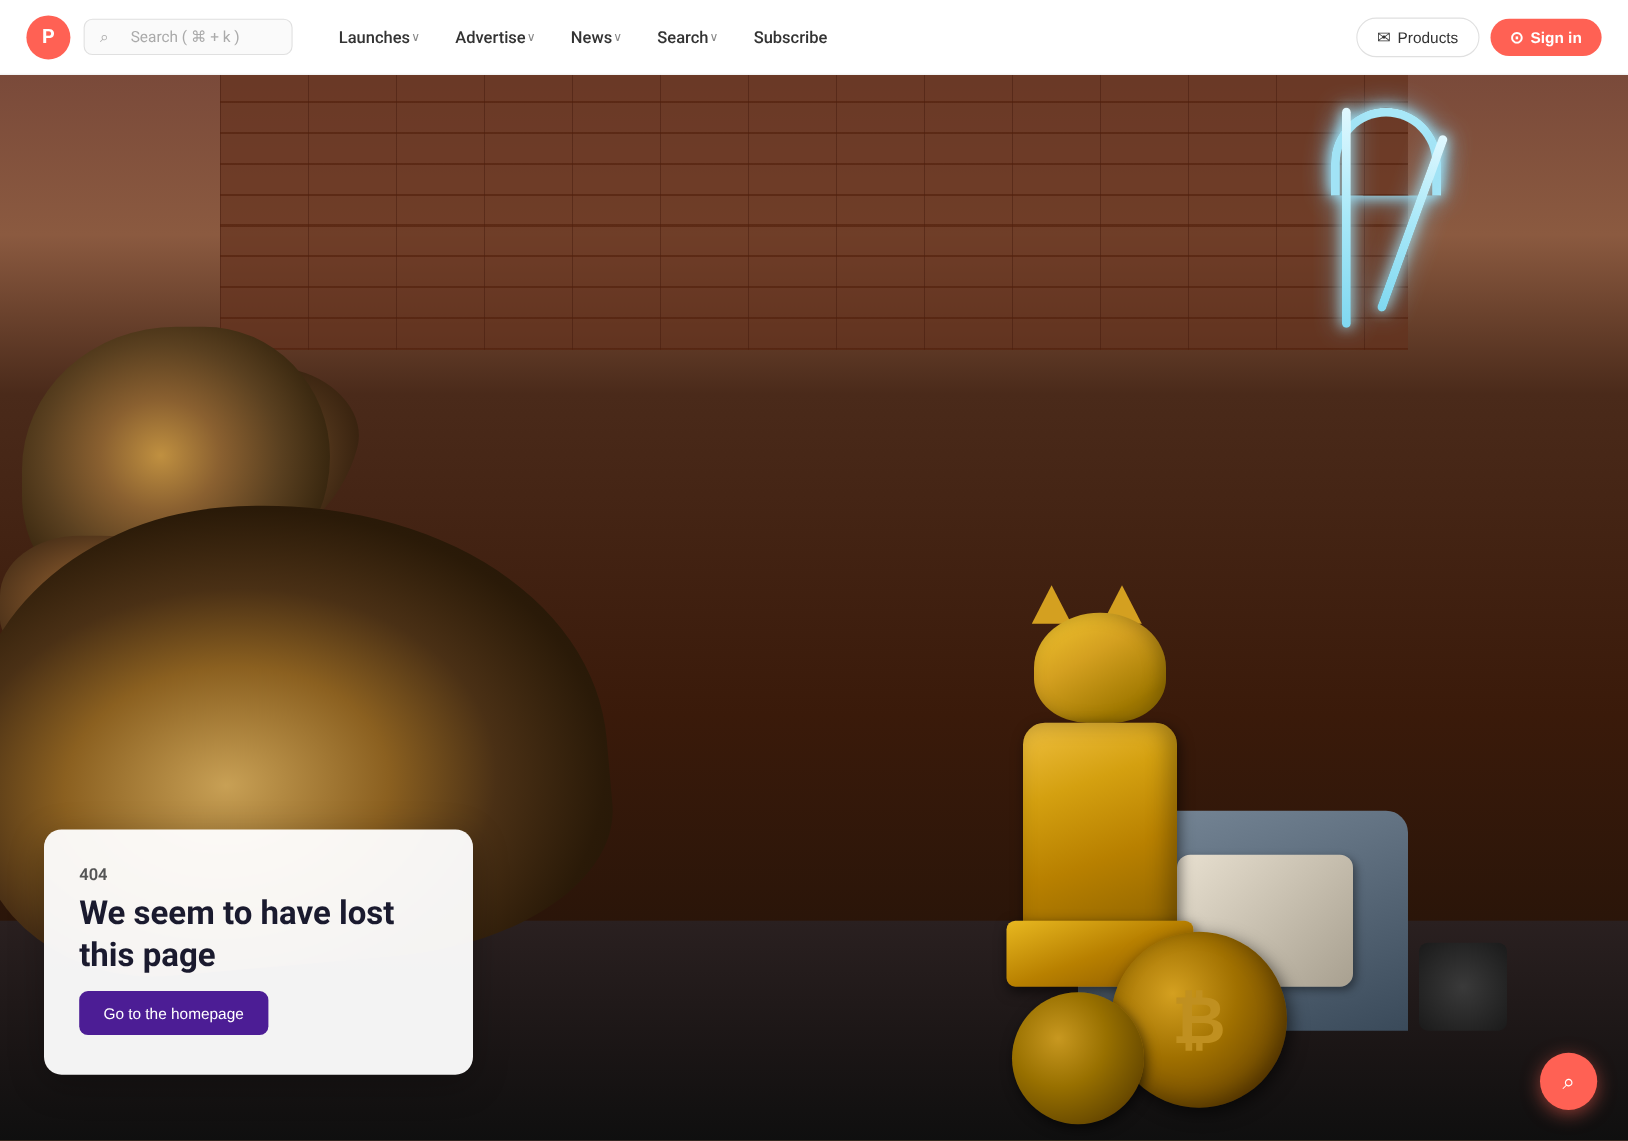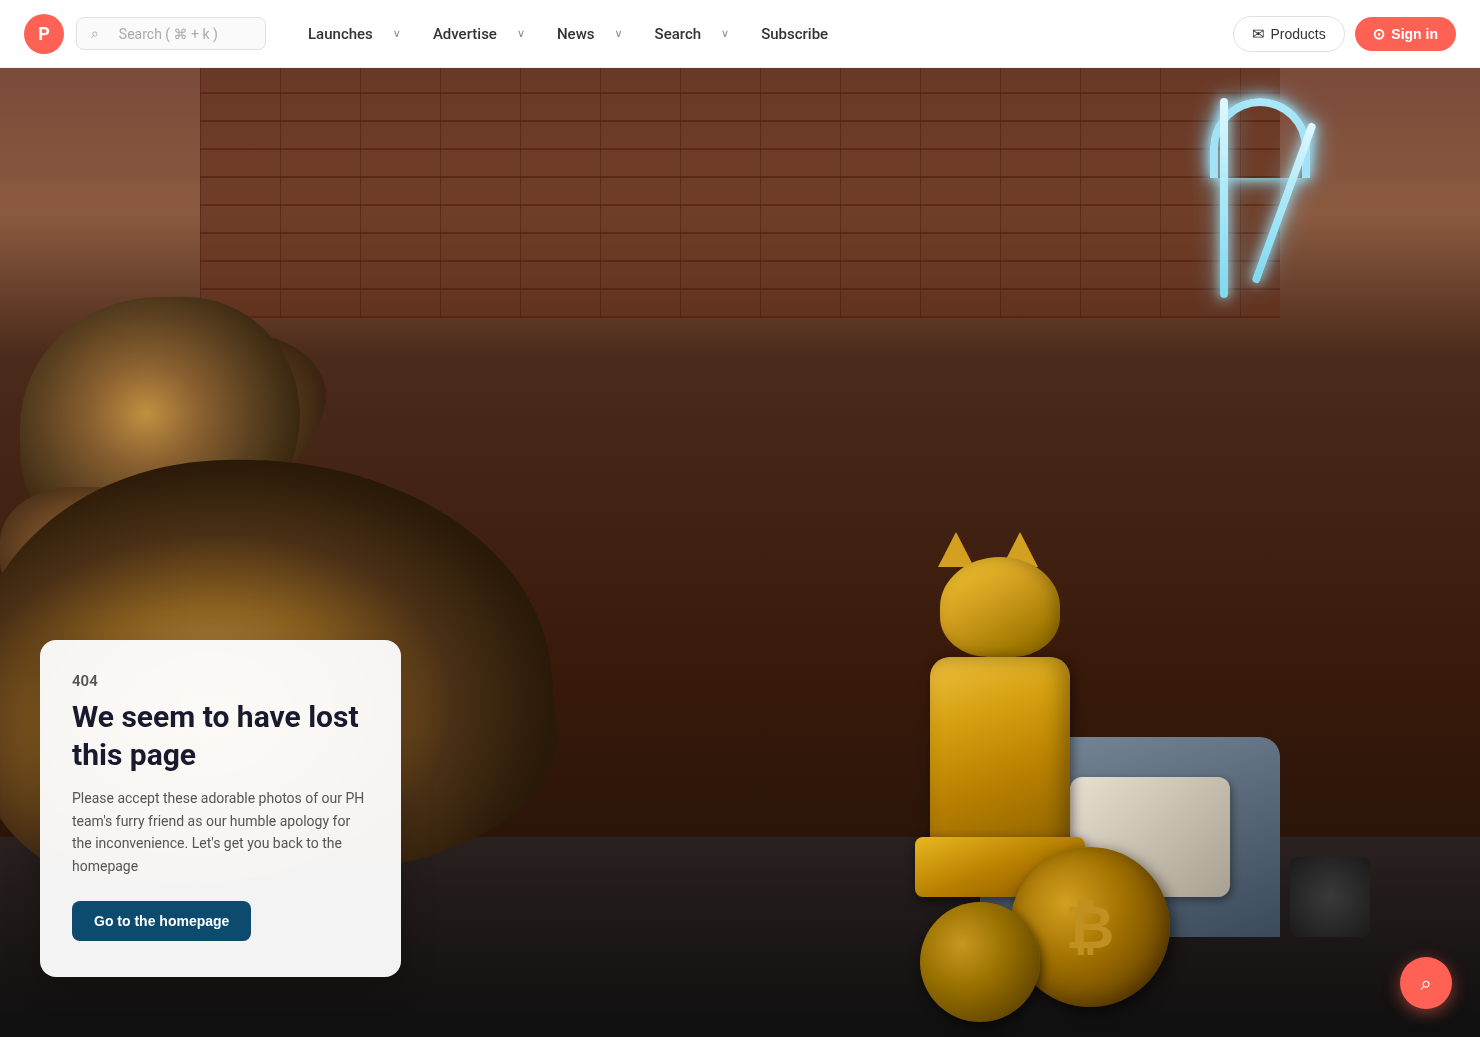--- a/index.html
+++ b/index.html
@@ -19,21 +19,21 @@
     }
     .search-bar {
       display: flex; align-items: center; gap: 8px;
       border: 1px solid #e0e0e0; border-radius: 8px;
       padding: 7px 14px; min-width: 190px; cursor: pointer;
       color: #888; font-size: 14px; background: #fafafa;
     }
     .search-icon-wrap { color: #aaa; font-size: 14px; }
     .nav-items { display: flex; align-items: center; gap: 4px; margin-left: 16px; }
     .nav-item {
-      display: flex; align-items: center; gap: 20px;
+      display: flex; align-items: center; gap: 1px;
       padding: 8px 14px; border-radius: 8px;
       font-size: 15px; font-weight: 500; color: #333;
       cursor: pointer; white-space: nowrap;
     }
     .nav-chevron { font-size: 11px; color: #888; }
     .nav-right { margin-left: auto; display: flex; align-items: center; gap: 10px; }
     .btn-subscribe {
       display: flex; align-items: center; gap: 6px;
       border: 1.5px solid #e0e0e0; border-radius: 20px;
       padding: 8px 18px; font-size: 14px; font-weight: 500; color: #333;
@@ -207,36 +207,36 @@
       width: 80px; height: 80px;
       background: radial-gradient(ellipse, #3a3a3a 0%, #1a1a1a 100%);
       border-radius: 8px;
     }
 
     
     .card-404 {
       position: absolute; bottom: 60px; left: 40px;
       background: rgba(255,255,255,0.95);
       border-radius: 16px; padding: 32px 32px 36px 32px;
-      width: 361px;
+      width: 390px;
       box-shadow: 0 8px 32px rgba(0,0,0,0.25);
     }
     .code-404 {
       font-size: 15px; font-weight: 600; color: #555; margin-bottom: 8px;
     }
     .title-404 {
       font-size: 30px; font-weight: 700; color: #1a1a2e; line-height: 1.25; margin-bottom: 14px;
     }
     .desc-404 {
       font-size: 14px; color: #555; line-height: 1.6; margin-bottom: 24px;
     }
     .btn-homepage {
-      display: inline-block; background: #0c4a6e;
+      display: inline-block; background: #4c1d95;
       color: white; border: none; border-radius: 8px;
-      padding: 12px 22px; font-size: 14px; font-weight: 700;
+      padding: 12px 22px; font-size: 14px; font-weight: 400;
       cursor: pointer;
     }
 
     
     .fab-search {
       position: fixed; bottom: 28px; right: 28px;
       width: 52px; height: 52px; border-radius: 50%;
       background: #ff6154; color: white;
       display: flex; align-items: center; justify-content: center;
       font-size: 22px; cursor: pointer;
@@ -318,20 +318,19 @@
   <div class="neon-art">
     <div class="neon-curve"></div>
     <div class="neon-tube"></div>
     <div class="neon-tube2"></div>
   </div>
   <div class="neon-base"></div>
 
   <div class="card-404">
     <div class="code-404">404</div>
     <div class="title-404">We seem to have lost this page</div>
-    <div class="desc-404">Please accept these adorable photos of our PH team's furry friend as our humble apology for the inconvenience. Let's get you back to the homepage</div>
     <button class="btn-homepage">Go to the homepage</button>
   </div>
 </div>
 
 <div class="fab-search">
   <span style="font-size:20px;">⌕</span>
 </div>
 
 </body></html>

